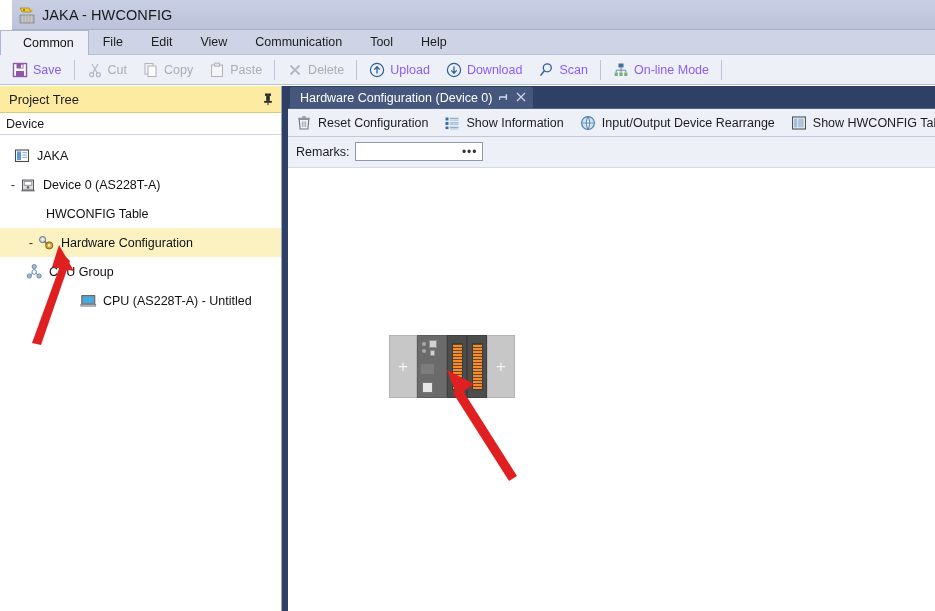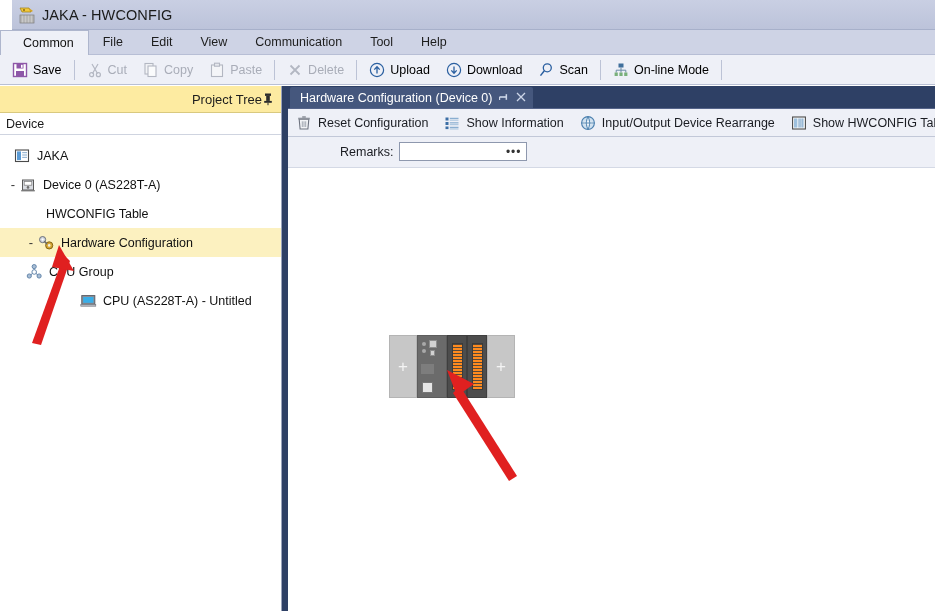--- a/index.html
+++ b/index.html
@@ -39,35 +39,35 @@
   }
 
   
   .toolbar {
     position: absolute; left: 0; top: 55px; width: 935px; height: 30px;
     background: #eef0f7; display: flex; align-items: center;
     border-bottom: 1px solid #b9c0d4; padding-left: 4px;
   }
   .tb-btn {
     display: flex; align-items: center; height: 26px; padding: 0 8px;
-    font-size: 12.5px; color: #000000; gap: 5px; cursor: default;
+    font-size: 12.5px; color: #8b5cf6; gap: 5px; cursor: default;
     white-space: nowrap;
   }
   .tb-btn.disabled { color: #a9adb8; }
   .tb-sep { width: 1px; height: 20px; background: #bcc3d6; margin: 0 4px; flex: none; }
   .tb-ico { width: 16px; height: 16px; flex: none; display: block; }
 
   
   .tree-panel {
     position: absolute; left: 0; top: 86px; width: 282px; height: 525px;
     background: #ffffff; border-right: 1px solid #9aa3bb;
   }
   .tree-header {
     height: 27px; background: #fdeba1;
-    display: flex; align-items: center; justify-content: flex-end;
+    display: flex; align-items: center; justify-content: space-between;
     padding: 0 7px 0 9px; border-bottom: 1px solid #d9c97f;
   }
   .tree-title { font-size: 13px; color: #1d1d1d; }
   .pin-ico { width: 12px; height: 14px; flex: none; }
   .tree-sub {
     height: 22px; display: flex; align-items: center; padding-left: 6px;
     font-size: 12.5px; color: #1a1a1a;
     border-bottom: 1px solid #cfd4e0; background: #ffffff;
   }
   .tree-body { padding-top: 6px; }
@@ -107,21 +107,20 @@
     height: 28px; display: flex; align-items: center;
     background: #eef0f7; border-bottom: 1px solid #c2c8d8; padding-left: 0;
   }
   .dtb-btn {
     display: flex; align-items: center; gap: 6px; height: 26px; padding: 0 8px;
     font-size: 12.5px; color: #1a1c22; white-space: nowrap; cursor: default;
   }
   .remarks-row {
     height: 29px; display: flex; align-items: center; padding-left: 8px;
     background: #eef0f7;
-    margin-left: 44px;
   }
   .remarks-label { font-size: 12.5px; color: #1a1c22; margin-right: 6px; }
   .remarks-input {
     width: 128px; height: 19px; background: #ffffff;
     border: 1px solid #8e98ae; display: flex; align-items: center;
     justify-content: flex-end; padding-right: 5px;
     font-size: 12px; color: #333; letter-spacing: 1px;
   }
   .canvas {
     position: absolute; left: 0; top: 58px; width: 647px; height: 445px;

